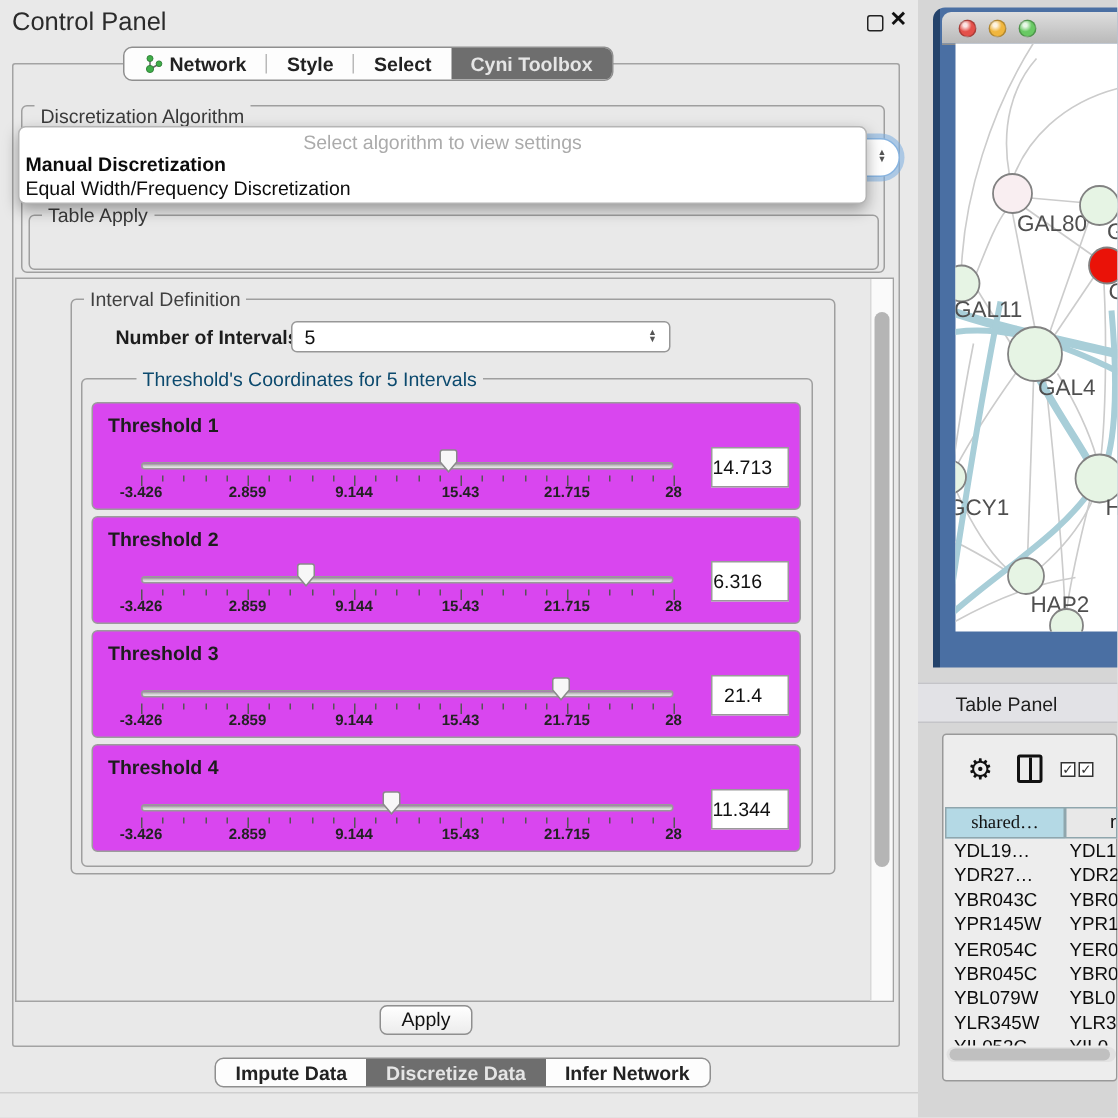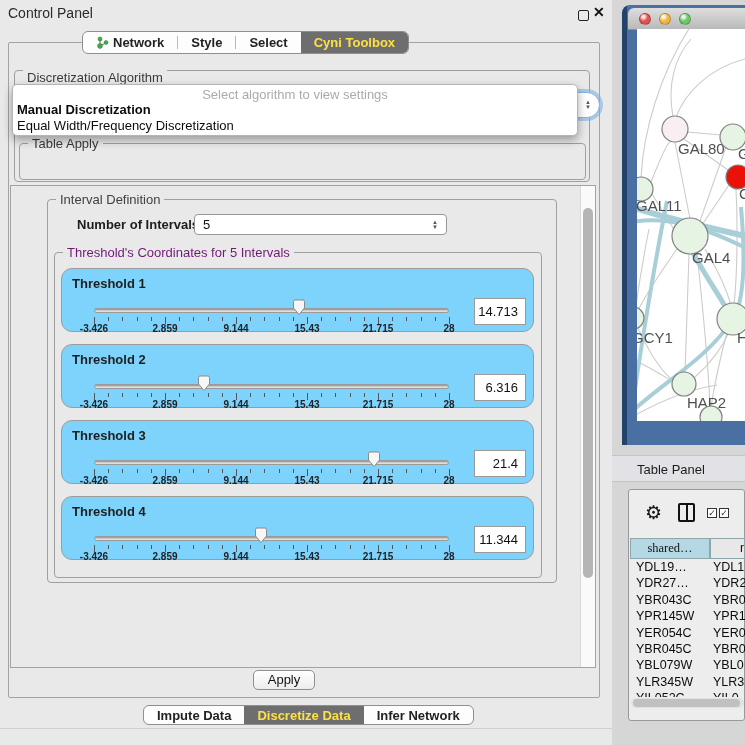--- a/index.html
+++ b/index.html
@@ -1,59 +1,59 @@
 <!DOCTYPE html>
 <html><head>
 <meta charset="utf-8">
 <style>
   * { margin:0; padding:0; box-sizing:border-box; }
   html,body { width:745px; height:745px; overflow:hidden; }
   body { font-family:"Liberation Sans", sans-serif; background:#d6d6d6; position:relative; }
 
   
   .control-panel { position:absolute; left:0; top:0; width:612px; height:745px; background:#e9e9e9; }
-  .cp-title { position:absolute; left:8px; top:5px; font-size:14px; color:#2b2b2b; }
+  .cp-title { position:absolute; left:8px; top:5px; font-size:17px; color:#2b2b2b; }
   .float-icon { position:absolute; left:578px; top:10px; width:11px; height:11px; border:1.5px solid #222; border-radius:2px; }
   .close-icon { position:absolute; left:593px; top:4px; font-size:14px; font-weight:bold; color:#111; }
 
   .tabstrip { position:absolute; display:flex; background:#fdfdfd; border:1px solid #8f8f8f; border-radius:6px; overflow:hidden; z-index:6; }
   .tab { font-size:13px; font-weight:bold; color:#222; padding:0 13px; line-height:21px; white-space:nowrap; display:flex; align-items:center; gap:4px; }
-  .tab.selected { background:#6e6e6e; color:#fde047; }
+  .tab.selected { background:#6e6e6e; color:#e5e5e5; }
   .tabsep { width:1px; background:#b9b9b9; margin:4px 0; }
 
   .inner-panel { position:absolute; left:8px; top:42px; width:592px; height:656px; border:1px solid #a3a3a3; background:#e9e9e9; border-radius:2px; }
 
   .group { position:absolute; border:1px solid #9f9f9f; border-radius:4px; }
   .group-label { position:absolute; top:-8px; left:8px; background:#e9e9e9; padding:0 4px; font-size:13px; white-space:nowrap; }
   .green-t { color:#404040; }
-  .blue-t { color:#701a75; }
+  .blue-t { color:#0c4a6e;margin-left:28px; }
   .dark-t { color:#3a3a3a; }
 
   .combo { position:absolute; background:#fff; border:1px solid #979797; border-radius:4px; font-size:13px; color:#111; display:flex; align-items:center; padding:0 8px; }
   .stepper { margin-left:auto; display:flex; flex-direction:column; align-items:center; justify-content:center; font-size:6px; line-height:5px; color:#555; }
 
   .algo-combo { left:20px; top:92px; width:580px; height:26px; border:1px solid #88b4e0; border-radius:13px; box-shadow:0 0 0 3px rgba(122,173,224,.55); z-index:2; }
 
   .popup { position:absolute; left:12px; top:84px; width:566px; height:52px; background:#fff; border:1px solid #b5b5b5; border-radius:5px; box-shadow:0 4px 10px rgba(0,0,0,.35); z-index:7; }
   .popup-prompt { position:absolute; left:0; right:0; top:2px; text-align:center; font-size:13px; color:#ababab; }
   .popup-opt { position:absolute; left:4px; font-size:13px; color:#0c0c0c; white-space:nowrap; }
 
   .scroll-panel { position:absolute; left:10px; top:185px; width:586px; height:483px; border:1px solid #a3a3a3; background:#e9e9e9; }
   .v-scrollbar { position:absolute; right:0; top:0; bottom:0; width:15px; background:#fafafa; border-left:1px solid #d8d8d8; }
   .v-thumb { position:absolute; left:2px; top:22px; width:10px; height:370px; background:#b5b5b5; border-radius:6px; }
 
   .bold13 { font-size:13px; font-weight:bold; color:#1d1d1d; }
 
-  .thr-box { position:absolute; width:473px; height:64px; border:1px solid #9c9c9c; border-radius:11px; background:#7dd3fc; }
+  .thr-box { position:absolute; width:473px; height:72px; border:1px solid #9c9c9c; border-radius:4px; background:#d946ef; }
   .thr-label { position:absolute; left:10px; top:7px; font-size:13px; font-weight:bold; color:#1d1d1d; }
   .sl-track { position:absolute; left:32px; top:39px; width:355px; height:5px; border-radius:3px; background:linear-gradient(#8d8d8d,#cfcfcf 55%,#e8e8e8); border:1px solid #9a9a9a; }
   .sl-thumb { position:absolute; top:30px; width:14px; height:17px; }
   .tick { position:absolute; top:48px; width:1px; background:#555; }
   .tick-label { position:absolute; top:54px; font-size:10px; font-weight:bold; color:#222; transform:translateX(-50%); white-space:nowrap; }
-  .val-box { position:absolute; left:412px; top:29px; width:52px; height:27px; background:#fff; border:1px solid #9a9a9a; font-size:13px; color:#111; text-align:right; padding:5px 7px 0 0; }
+  .val-box { position:absolute; left:412px; top:29px; width:52px; height:27px; background:#fff; border:1px solid #9a9a9a; font-size:13px; color:#111; text-align:right; padding:5px 17px 0 0; }
 
   .attr-list { position:absolute; left:20px; top:28px; width:453px; height:50px; background:#fff; border:1px solid #9a9a9a; overflow:hidden; }
   .attr-item { font-size:13px; color:#111; height:16px; line-height:16px; padding-left:16px; white-space:nowrap; }
   .list-scrollbar { position:absolute; left:457px; top:29px; width:13px; height:48px; background:#f2f2f2; }
   .list-thumb { position:absolute; left:2px; top:2px; width:9px; height:44px; background:#b5b5b5; border-radius:5px; }
 
   .apply-btn { position:absolute; left:253px; top:670px; width:62px; height:20px; background:linear-gradient(#ffffff,#ececec); border:1px solid #8f8f8f; border-radius:5px; font-size:13px; color:#111; text-align:center; line-height:18px; }
   .cp-bottom-line { position:absolute; left:0; top:728px; width:612px; height:1px; background:#cfcfcf; }
 
   

